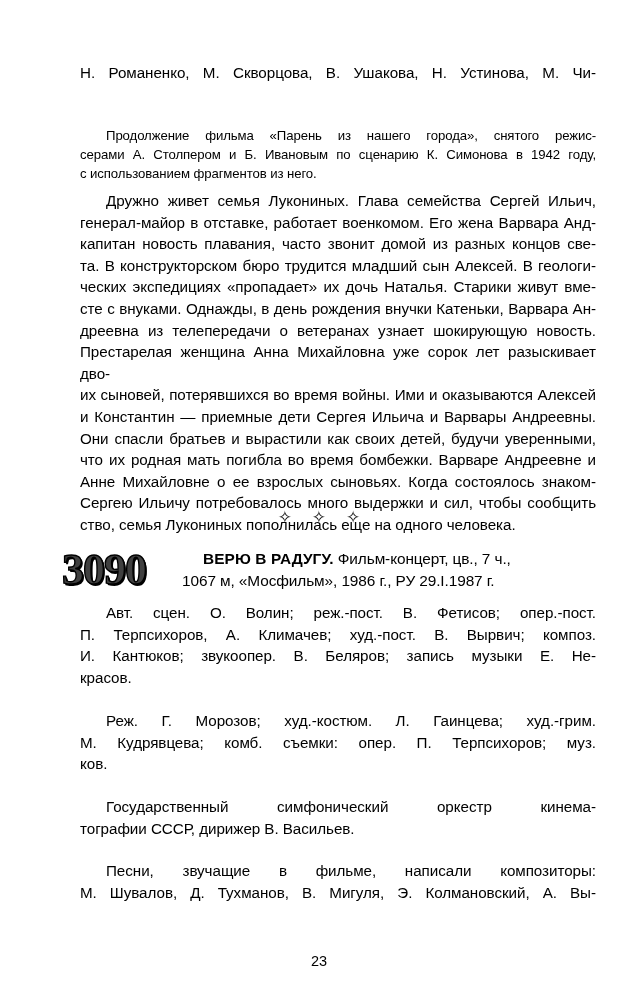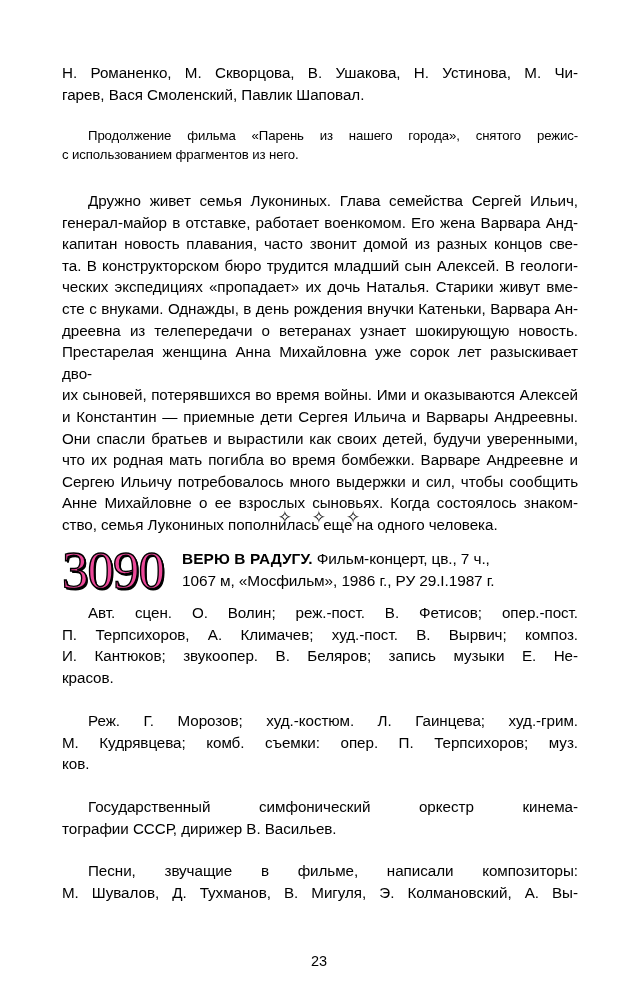--- a/index.html
+++ b/index.html
@@ -22,21 +22,21 @@
     position: absolute;
     left: 0;
     top: 0;
     width: 638px;
     height: 1000px;
   }
 
   
   .col {
     position: absolute;
-    left: 62px;
+    left: 80px;
     width: 516px;
   }
 
   
   .cast-tail {
     top: 62px;
     font-size: 15.2px;
     line-height: 21.5px;
     text-align: justify;
     letter-spacing: -0.05px;
@@ -93,40 +93,41 @@
     position: absolute;
     left: 62px;
     top: 548px;
     width: 516px;
   }
   .entry-number {
     position: absolute;
     left: 0;
     top: 2px;
     font-family: "Liberation Serif", "DejaVu Serif", serif;
-    font-size: 53px;
+    font-size: 44px;
     line-height: 40px;
-    font-weight: 400;
+    font-weight: 700;
     letter-spacing: -1px;
-    color: #ec4899;
+    color: #404040;
     -webkit-text-stroke: 1.4px #000000;
     text-shadow:
        1.6px 1.6px 0 #000000,
        1.2px 1.2px 0 #000000;
     user-select: none;
   }
   .entry-text {
     margin-left: 120px;
     font-size: 15.4px;
     line-height: 22px;
     letter-spacing: -0.1px;
   }
   .entry-title {
     font-weight: 700;
     letter-spacing: 0.1px;
+    margin-left: 21px;
   }
 
   
   .credits {
     top: 602px;
     font-size: 15.2px;
     line-height: 21.6px;
     text-align: justify;
     letter-spacing: -0.05px;
   }
@@ -145,43 +146,43 @@
     line-height: 18px;
   }
 </style>
 </head>
 <body>
 
 <div class="page">
 
   <div class="col cast-tail">
     <span class="ln j">Н. Романенко, М. Скворцова, В. Ушакова, Н. Устинова, М. Чи-</span>
-    <span class="ln last">гарев, Вася Смоленский, Павлик Шаповал.</span>
   </div>
 
   <div class="col note">
     <span class="ln j ind">Продолжение фильма «Парень из нашего города», снятого режис-</span>
+    <span class="ln j">серами А. Столпером и Б. Ивановым по сценарию К. Симонова в 1942 году,</span>
     <span class="ln last">с использованием фрагментов из него.</span>
   </div>
 
   <div class="col synopsis">
     <span class="ln j ind">Дружно живет семья Лукониных. Глава семейства Сергей Ильич,</span>
     <span class="ln j">генерал-майор в отставке, работает военкомом. Его жена Варвара Анд-</span>
     <span class="ln j">капитан новость плавания, часто звонит домой из разных концов све-</span>
     <span class="ln j">та. В конструкторском бюро трудится младший сын Алексей. В геологи-</span>
     <span class="ln j">ческих экспедициях «пропадает» их дочь Наталья. Старики живут вме-</span>
     <span class="ln j">сте с внуками. Однажды, в день рождения внучки Катеньки, Варвара Ан-</span>
     <span class="ln j">дреевна из телепередачи о ветеранах узнает шокирующую новость.</span>
     <span class="ln j">Престарелая женщина Анна Михайловна уже сорок лет разыскивает дво-</span>
     <span class="ln j">их сыновей, потерявшихся во время войны. Ими и оказываются Алексей</span>
     <span class="ln j">и Константин — приемные дети Сергея Ильича и Варвары Андреевны.</span>
     <span class="ln j">Они спасли братьев и вырастили как своих детей, будучи уверенными,</span>
     <span class="ln j">что их родная мать погибла во время бомбежки. Варваре Андреевне и</span>
+    <span class="ln j">Анне Михайловне о ее взрослых сыновьях. Когда состоялось знаком-</span>
     <span class="ln j">Сергею Ильичу потребовалось много выдержки и сил, чтобы сообщить</span>
-    <span class="ln j">Анне Михайловне о ее взрослых сыновьях. Когда состоялось знаком-</span>
     <span class="ln last">ство, семья Лукониных пополнилась еще на одного человека.</span>
   </div>
 
   <div class="divider">✧✧✧</div>
 
   <div class="entry">
     <div class="entry-number">3090</div>
     <div class="entry-text">
       <span class="entry-title">ВЕРЮ В РАДУГУ.</span><span> Фильм-концерт, цв., 7 ч.,</span><br>
       <span>1067 м, «Мосфильм», 1986 г., РУ 29.I.1987 г.</span>

